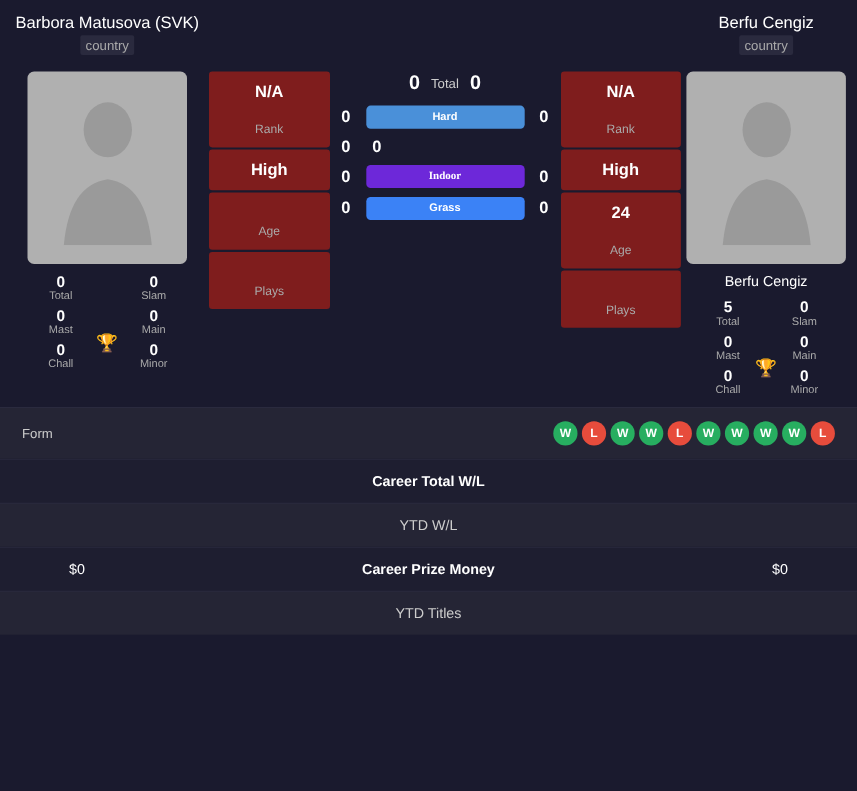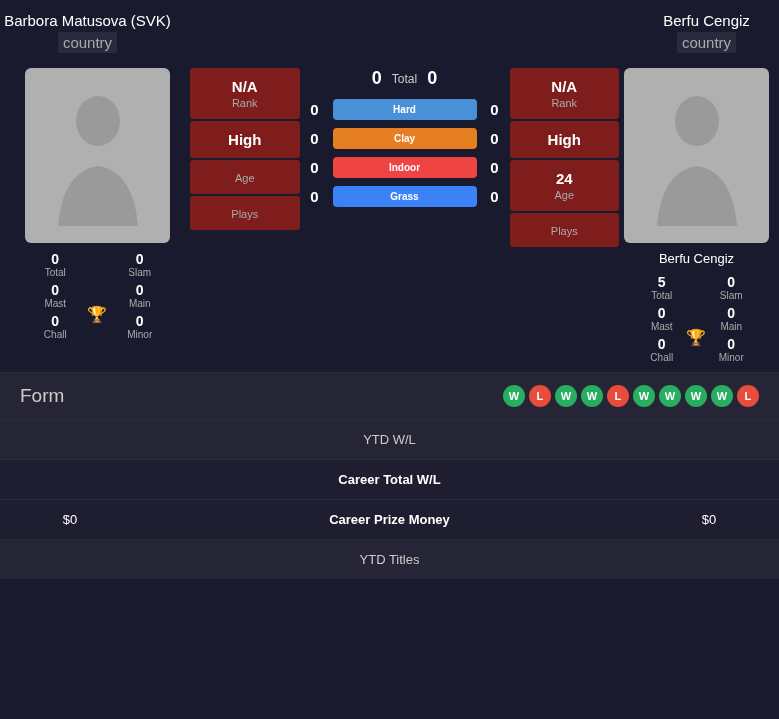--- a/index.html
+++ b/index.html
@@ -96,21 +96,21 @@
       padding: 10px 15px;
       display: flex;
       flex-direction: column;
       align-items: center;
       border-radius: 3px;
     }
 
     .stat-row-item .label {
       font-size: 11px;
       color: #aaa;
-      margin-top: 2px;
+      margin-top: 20px;
     }
 
     .stat-row-item .value {
       font-size: 15px;
       font-weight: bold;
       color: #fff;
     }
 
     
     .center-area {
@@ -153,21 +153,21 @@
       border-radius: 4px;
       font-size: 10px;
       font-weight: bold;
       text-align: center;
       flex: 1;
       color: #fff;
     }
 
     .surface-hard { background: #4a90d9; }
     .surface-clay { background: #e67e22; }
-    .surface-indoor { background: #ef4444; }
+    .surface-indoor { background: #6d28d9; font-family: Liberation Serif, serif; }
     .surface-grass { background: #3b82f6; }
 
     .side-score {
       font-size: 15px;
       font-weight: bold;
       width: 20px;
       text-align: center;
     }
 
     
@@ -202,21 +202,21 @@
 
     .bottom-row.dark {
       background: #1e1e30;
     }
 
     .bottom-row.darker {
       background: #252535;
     }
 
     .form-label {
-      font-size: 19px;
+      font-size: 12px;
       color: #ccc;
       margin-right: auto;
     }
 
     .form-badges {
       display: flex;
       gap: 4px;
       margin-left: auto;
     }
 
@@ -251,35 +251,35 @@
     }
 
     .ytd-label {
       font-size: 13px;
       color: #ccc;
       text-align: center;
       flex: 1;
     }
 
     .country-img {
-      font-size: 15px;
+      font-size: 12px;
       color: #aaa;
       display: inline-block;
       background: #2a2a3e;
       padding: 2px 5px;
       border-radius: 2px;
       margin-top: 3px;
     }
   </style>
 </head>
 <body>
 
 <div class="main-container">
 
-  <div style="display:flex; align-items:flex-start; padding:12px 0 0; gap:0;">
+  <div style="display:flex; align-items:flex-start; padding:12px 10px 0; gap:0;">
 
     <div style="width:175px; text-align:center; flex-shrink:0;">
       <div style="font-size:15px; color:#fff;">Barbora Matusova (SVK)</div>
       <div class="country-img">country</div>
     </div>
 
     <div style="flex:1;"></div>
 
     <div style="width:145px; text-align:center; flex-shrink:0;">
       <div style="font-size:15px; color:#fff;">Berfu Cengiz</div>
@@ -357,21 +357,20 @@
         <span class="score-val">0</span>
       </div>
 
       <div class="surface-btn">
         <span class="side-score">0</span>
         <span class="surface-badge surface-hard">Hard</span>
         <span class="side-score">0</span>
       </div>
       <div class="surface-btn">
         <span class="side-score">0</span>
-        <span class="surface-badge surface-clay">Clay</span>
         <span class="side-score">0</span>
       </div>
       <div class="surface-btn">
         <span class="side-score">0</span>
         <span class="surface-badge surface-indoor">Indoor</span>
         <span class="side-score">0</span>
       </div>
       <div class="surface-btn">
         <span class="side-score">0</span>
         <span class="surface-badge surface-grass">Grass</span>
@@ -450,29 +449,29 @@
         <div class="form-badge form-w">W</div>
         <div class="form-badge form-l">L</div>
         <div class="form-badge form-w">W</div>
         <div class="form-badge form-w">W</div>
         <div class="form-badge form-w">W</div>
         <div class="form-badge form-w">W</div>
         <div class="form-badge form-l">L</div>
       </div>
     </div>
 
+    <div class="bottom-row dark">
+      <span class="career-value">&nbsp;</span>
+      <span class="career-label">Career Total W/L</span>
+      <span class="career-value">&nbsp;</span>
+    </div>
+
     <div class="bottom-row darker">
       <span class="career-value">&nbsp;</span>
       <span class="ytd-label">YTD W/L</span>
-      <span class="career-value">&nbsp;</span>
-    </div>
-
-    <div class="bottom-row dark">
-      <span class="career-value">&nbsp;</span>
-      <span class="career-label">Career Total W/L</span>
       <span class="career-value">&nbsp;</span>
     </div>
 
     <div class="bottom-row dark">
       <span class="career-value">$0</span>
       <span class="career-label">Career Prize Money</span>
       <span class="career-value">$0</span>
     </div>
 
     <div class="bottom-row darker">

